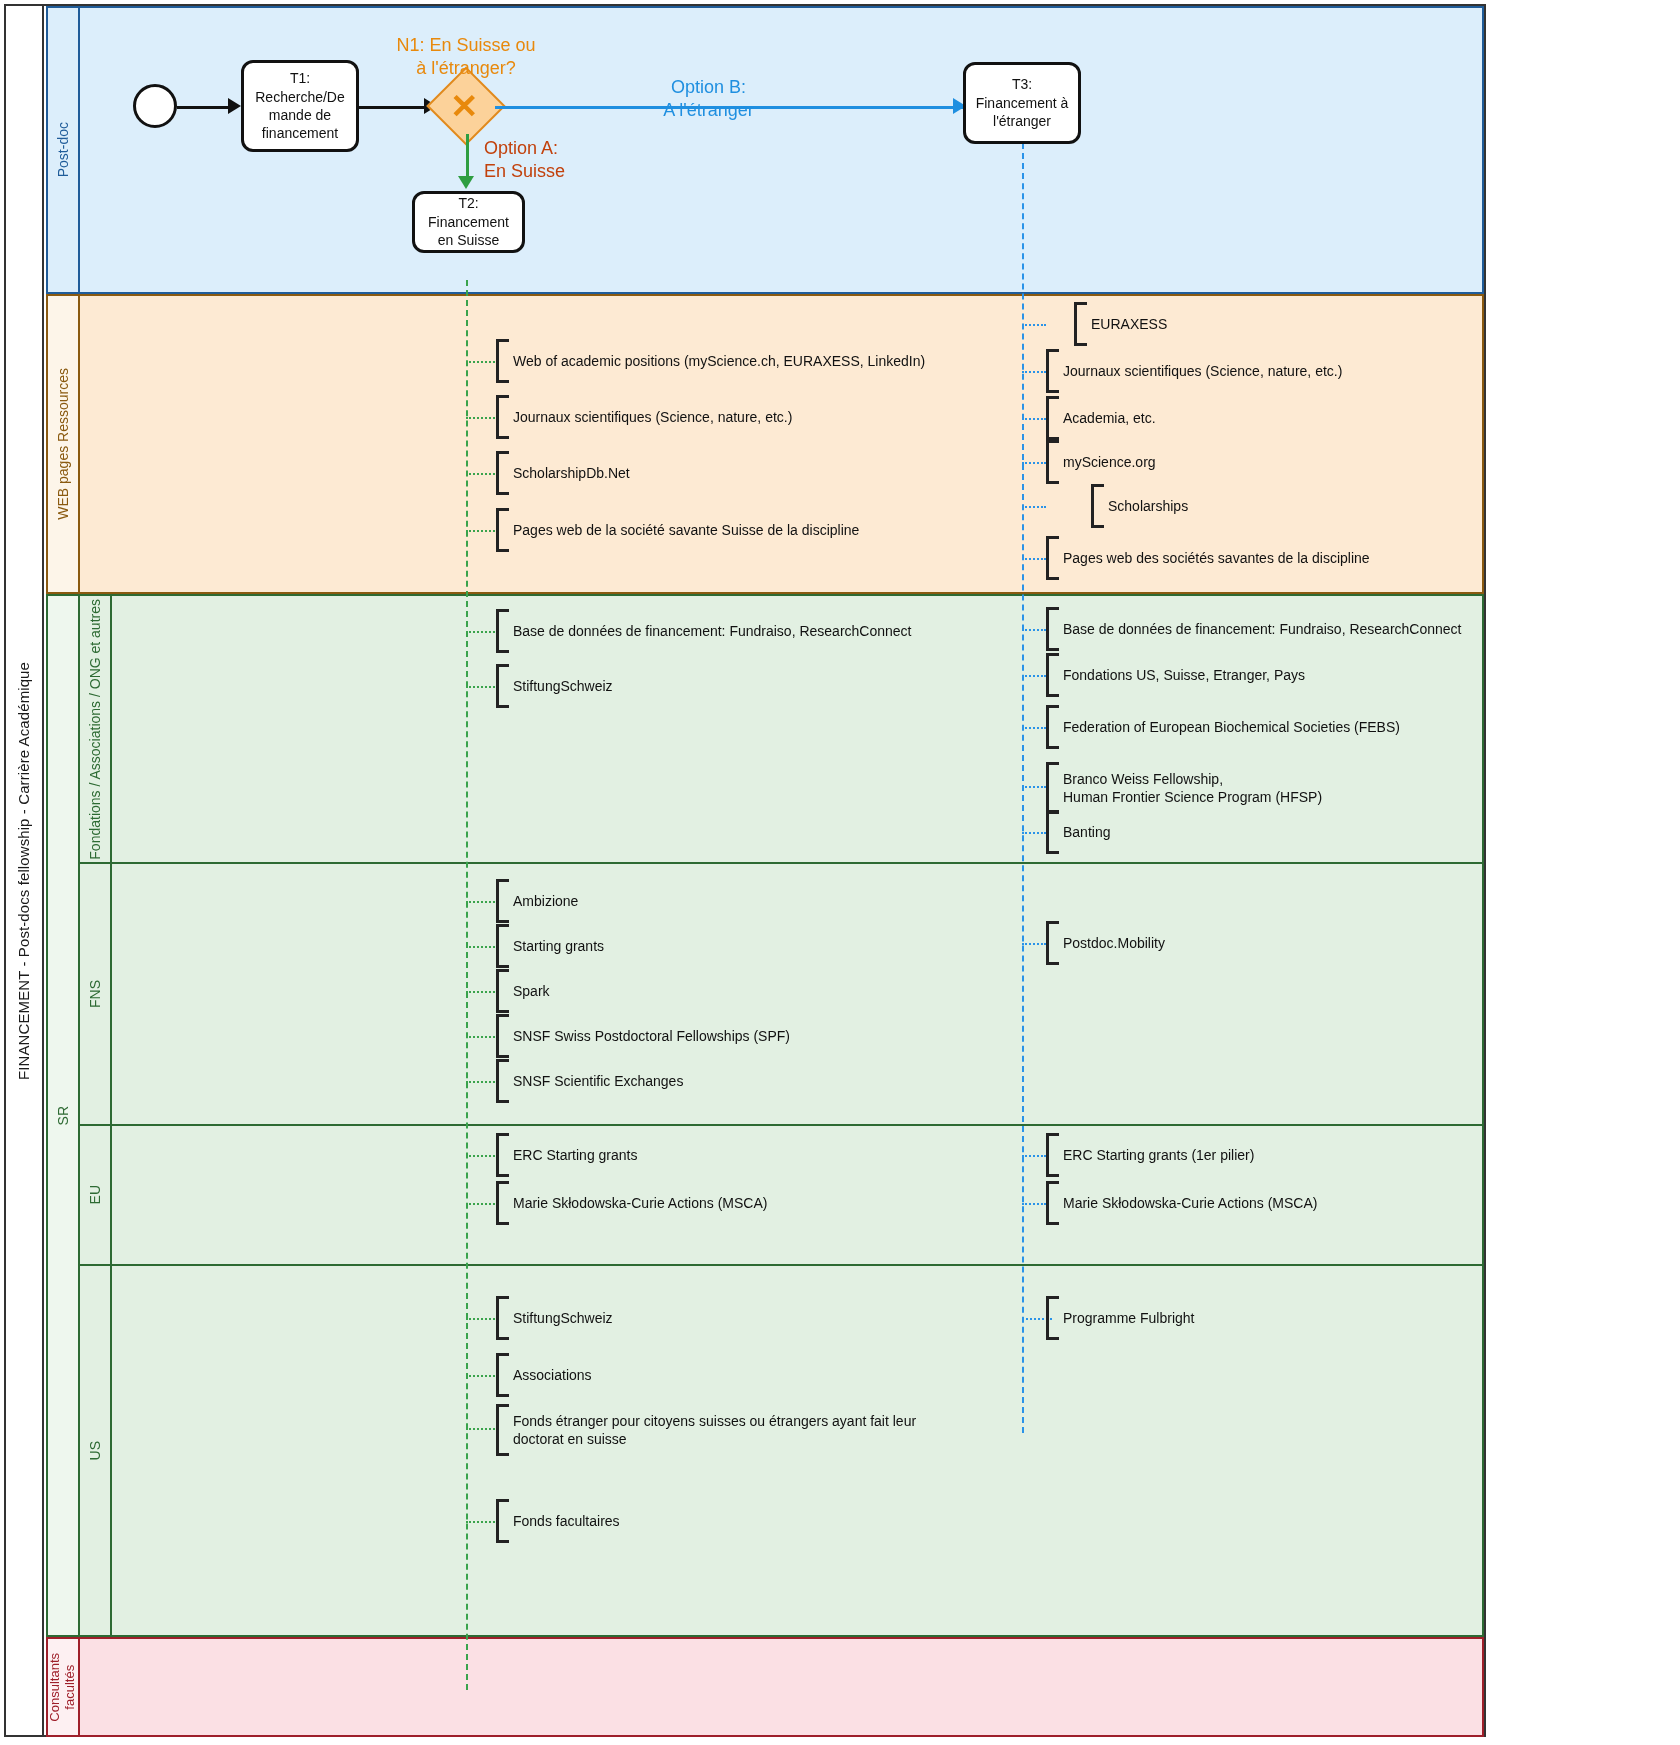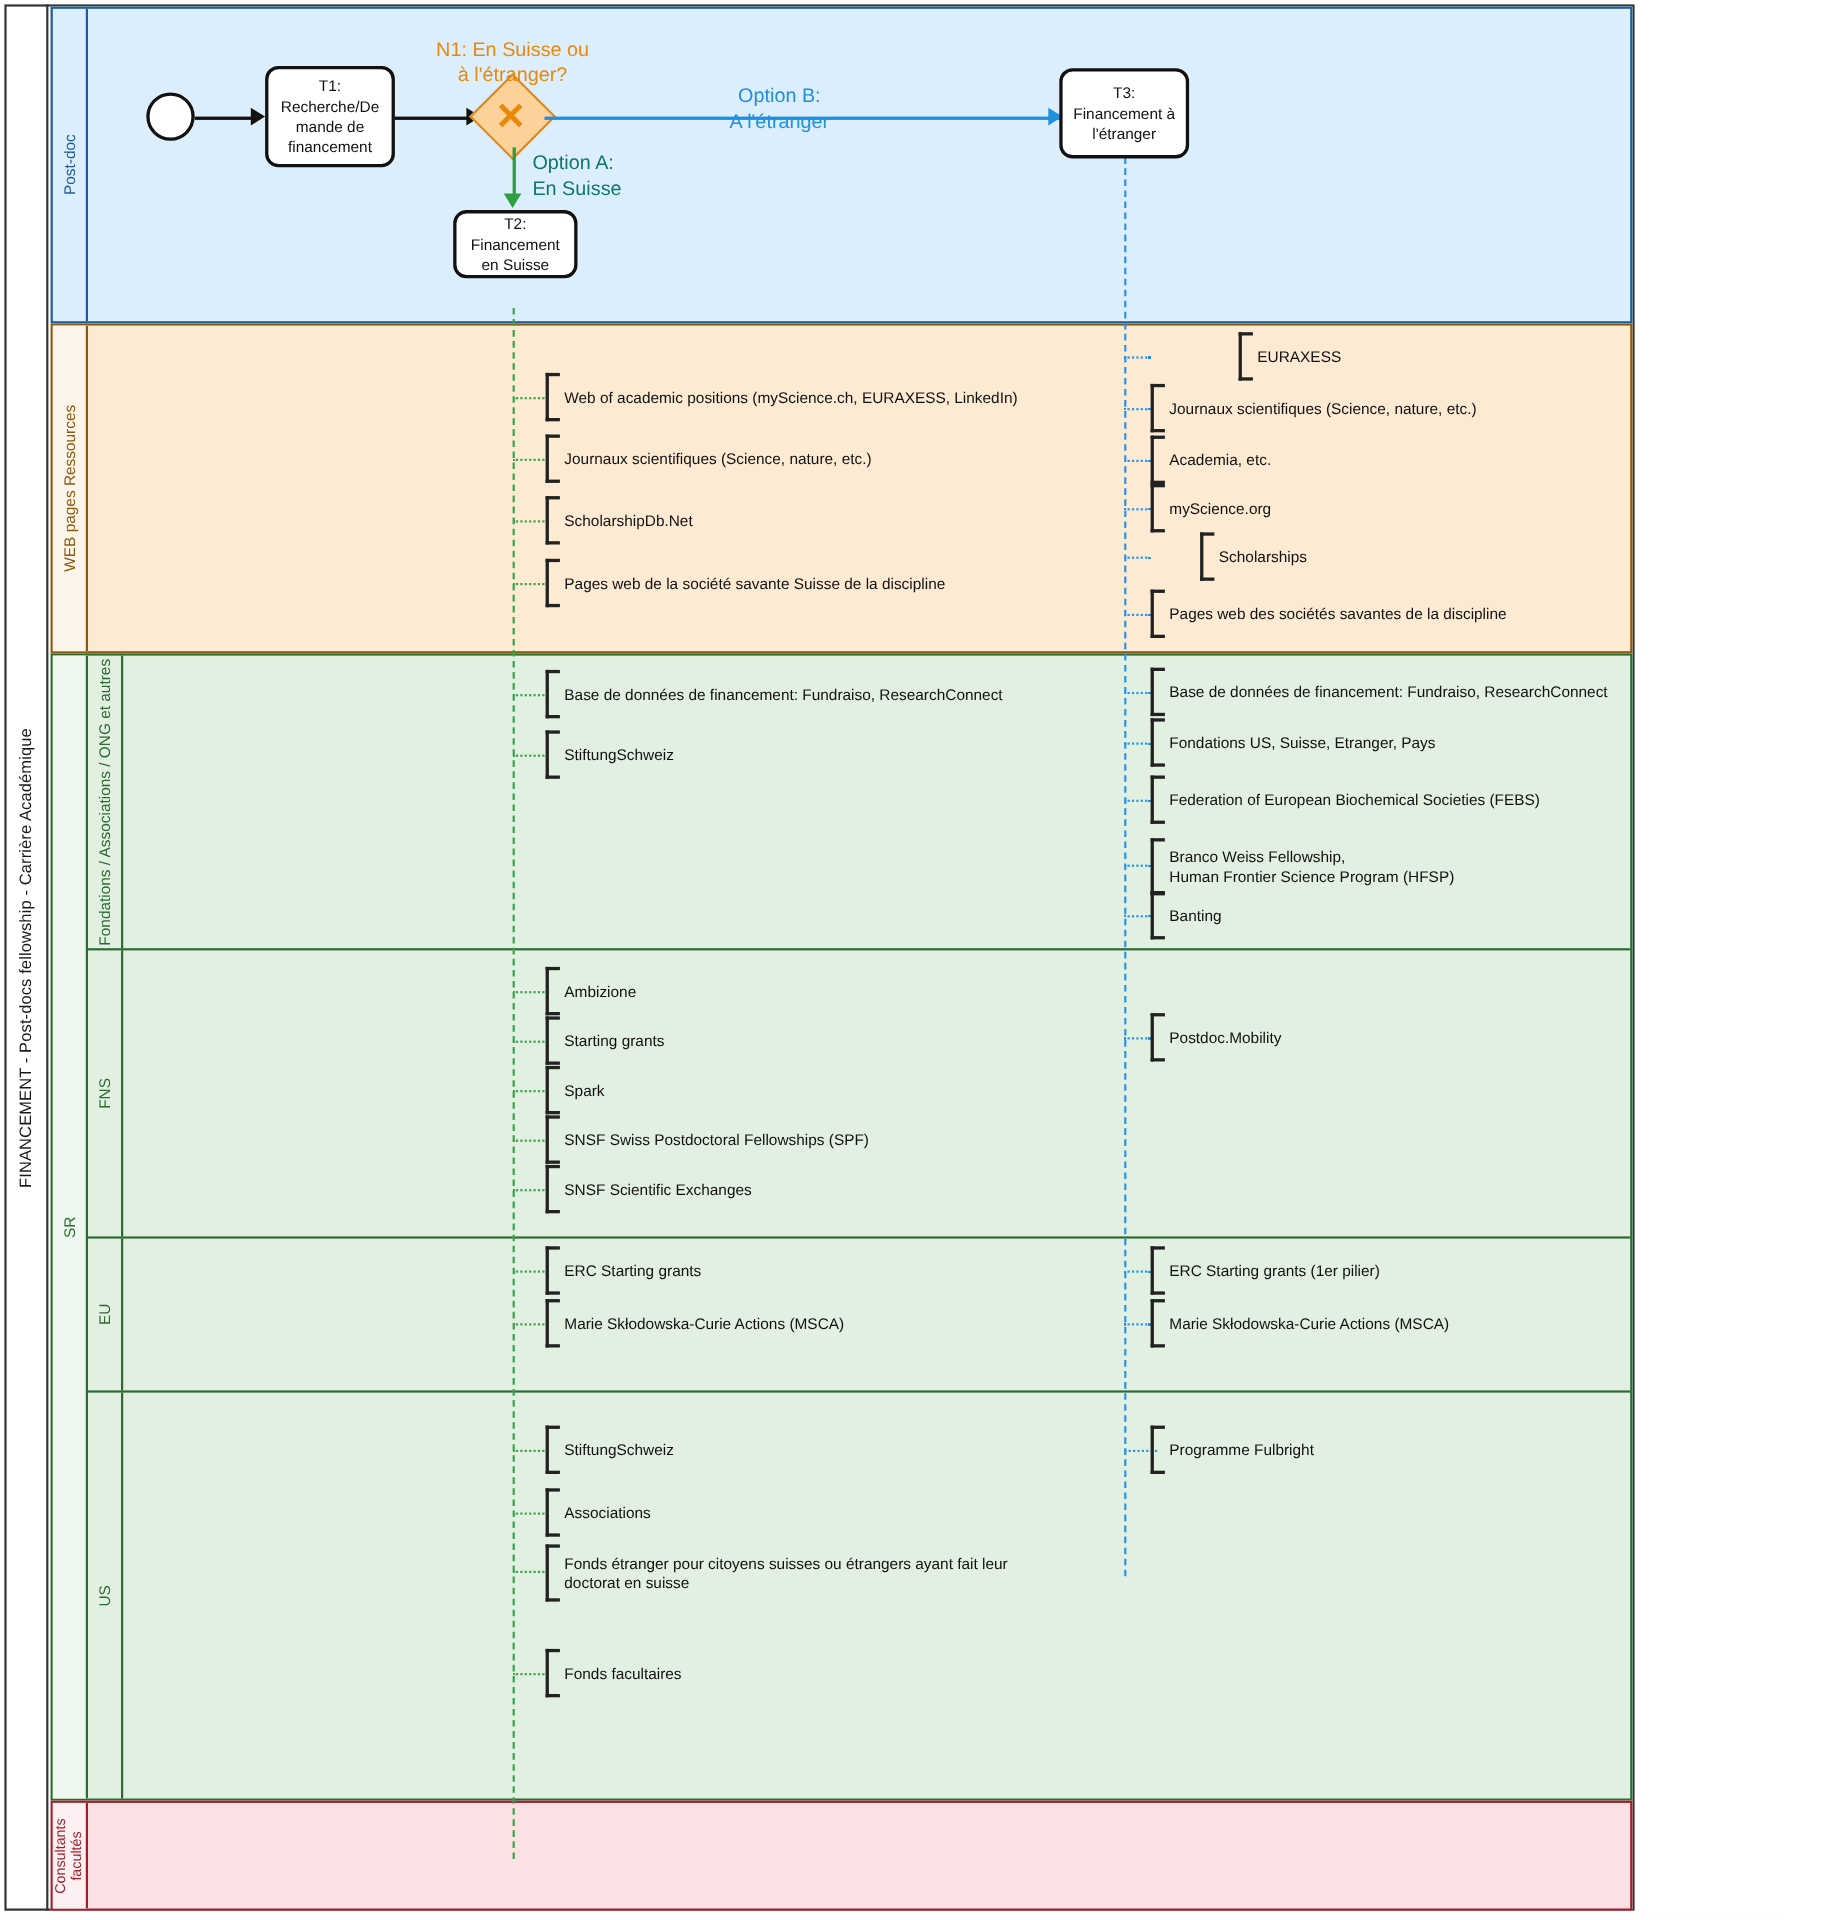--- a/index.html
+++ b/index.html
@@ -38,21 +38,21 @@
   .lane-cons .lane-label span{color:#9e1f2a;font-size:13px;}
 
   
   .start-event{position:absolute;width:44px;height:44px;border-radius:50%;border:3px solid #111;background:#fff;box-sizing:border-box;}
   .task{position:absolute;background:#fff;border:3px solid #111;border-radius:12px;box-sizing:border-box;display:flex;align-items:center;justify-content:center;text-align:center;font-size:14px;line-height:1.32;color:#111;padding:2px 4px;}
   .gateway{position:absolute;width:56px;height:56px;background:#fcd29a;border:2px solid #e08a1e;transform:rotate(45deg);box-sizing:border-box;}
   .gateway-x{position:absolute;font-size:34px;font-weight:bold;color:#e8890c;line-height:1;}
 
   .edge-label{position:absolute;font-size:18px;line-height:1.3;text-align:center;white-space:nowrap;}
   .lbl-orange{color:#e8890c;}
-  .lbl-green{color:#0f766e;}
+  .lbl-green{color:#c2410c;}
   .lbl-blue{color:#1f8fe0;}
 
   
   .flow-h{position:absolute;height:0;border-top-width:3px;border-top-style:solid;}
   .flow-v{position:absolute;width:0;border-left-width:3px;border-left-style:solid;}
   .arrow{position:absolute;width:0;height:0;}
   .arrow-r{border-top:8px solid transparent;border-bottom:8px solid transparent;border-left:13px solid #111;}
   .arrow-r-blue{border-top:8px solid transparent;border-bottom:8px solid transparent;border-left:13px solid #1f8fe0;}
   .arrow-d-green{border-left:8px solid transparent;border-right:8px solid transparent;border-top:13px solid #2e9e41;}
 
@@ -183,21 +183,21 @@
     <div class="txt" style="white-space: pre-line;">ScholarshipDb.Net</div>
   </div>
 
   <div class="assoc-h v-green" style="left:466px;top:530px;width:32px;border-top-style:dotted;"></div>
   <div class="anno" style="left:496px;top:508px;">
     <div class="bracket"></div>
     <div class="txt" style="white-space: pre-line;">Pages web de la société savante Suisse de la discipline</div>
   </div>
 
   <div class="assoc-h v-blue" style="left:1022px;top:324px;width:24px;border-top-style:dotted;"></div>
-  <div class="anno" style="left:1098px;top:302px;padding-left:28px;">
+  <div class="anno" style="left:1046px;top:302px;padding-left:28px;">
     <div class="bracket"></div>
     <div class="txt" style="white-space: pre-line;">EURAXESS</div>
   </div>
 
   <div class="assoc-h v-blue" style="left:1022px;top:371px;width:24px;border-top-style:dotted;"></div>
   <div class="anno" style="left:1046px;top:349px;">
     <div class="bracket"></div>
     <div class="txt" style="white-space: pre-line;">Journaux scientifiques (Science, nature, etc.)</div>
   </div>
 

